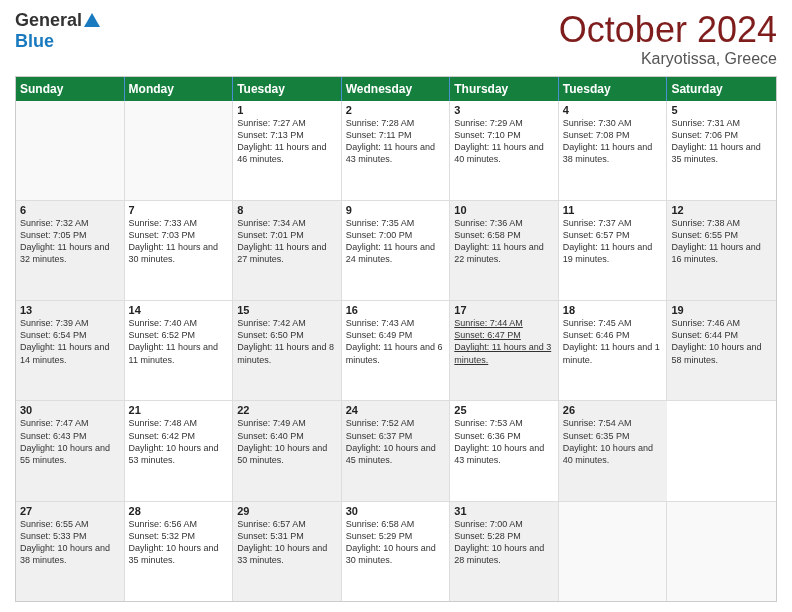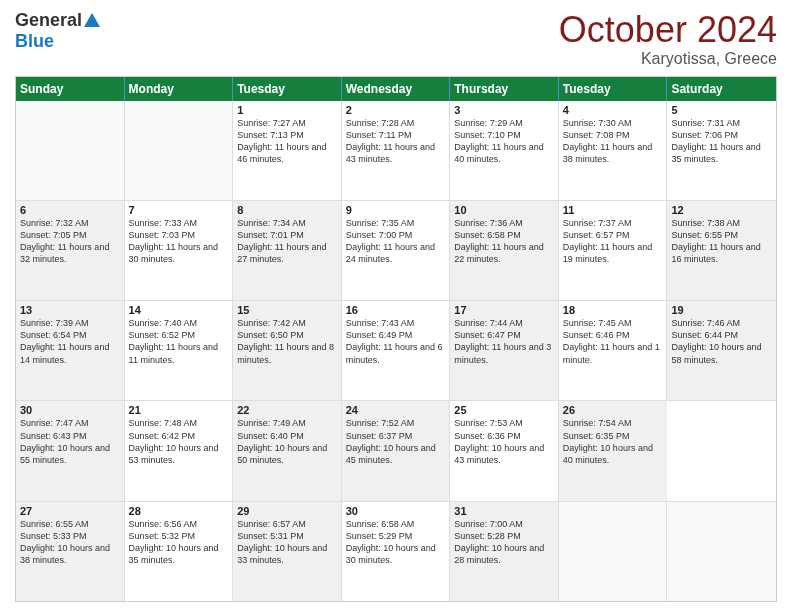--- a/index.html
+++ b/index.html
@@ -248,21 +248,21 @@
 Daylight: 11 hours and 8 minutes.</div>
           </div>
           <div class="cal-cell">
             <div class="day-num">16</div>
             <div class="cell-text" style="white-space: pre-line;">Sunrise: 7:43 AM
 Sunset: 6:49 PM
 Daylight: 11 hours and 6 minutes.</div>
           </div>
           <div class="cal-cell shaded">
             <div class="day-num">17</div>
-            <div class="cell-text" style="white-space: pre-line;">Sunrise: 7:44 AM
+            <div class="cell-text" style="white-space: pre-line; text-decoration: underline;">Sunrise: 7:44 AM
 Sunset: 6:47 PM
 Daylight: 11 hours and 3 minutes.</div>
           </div>
           <div class="cal-cell">
             <div class="day-num">18</div>
             <div class="cell-text" style="white-space: pre-line;">Sunrise: 7:45 AM
 Sunset: 6:46 PM
 Daylight: 11 hours and 1 minute.</div>
           </div>
           <div class="cal-cell shaded">

